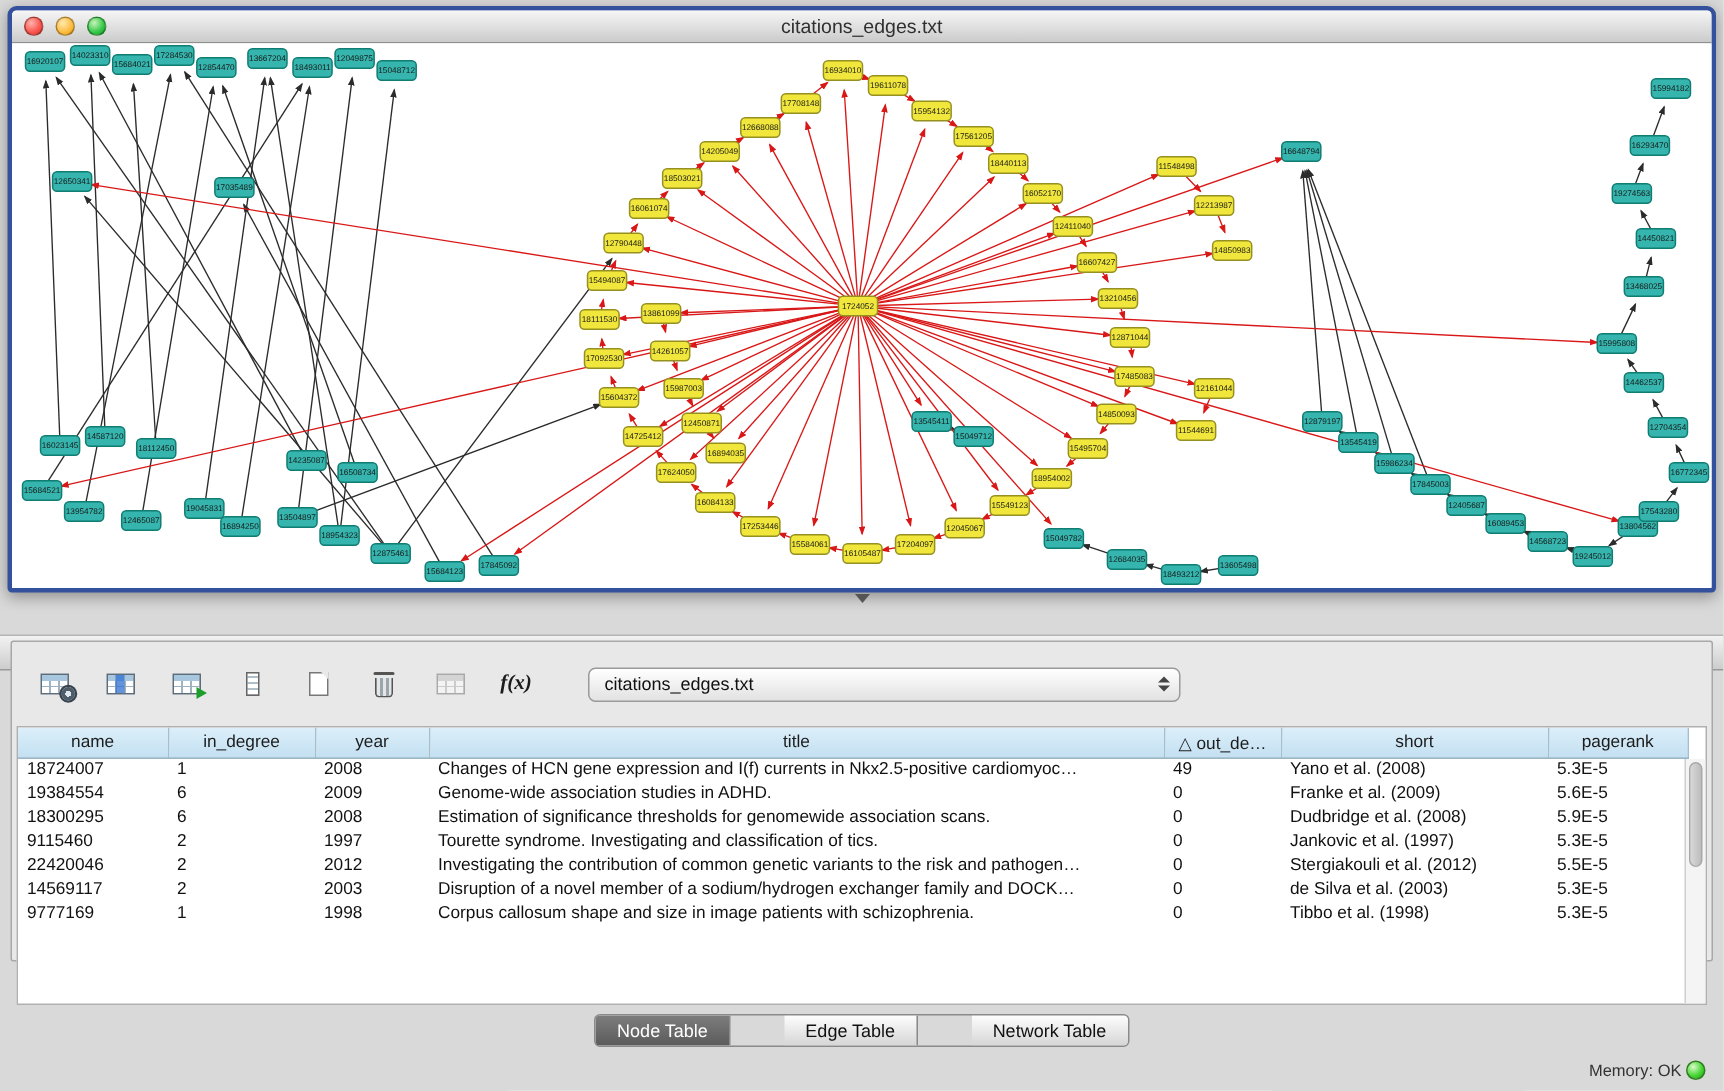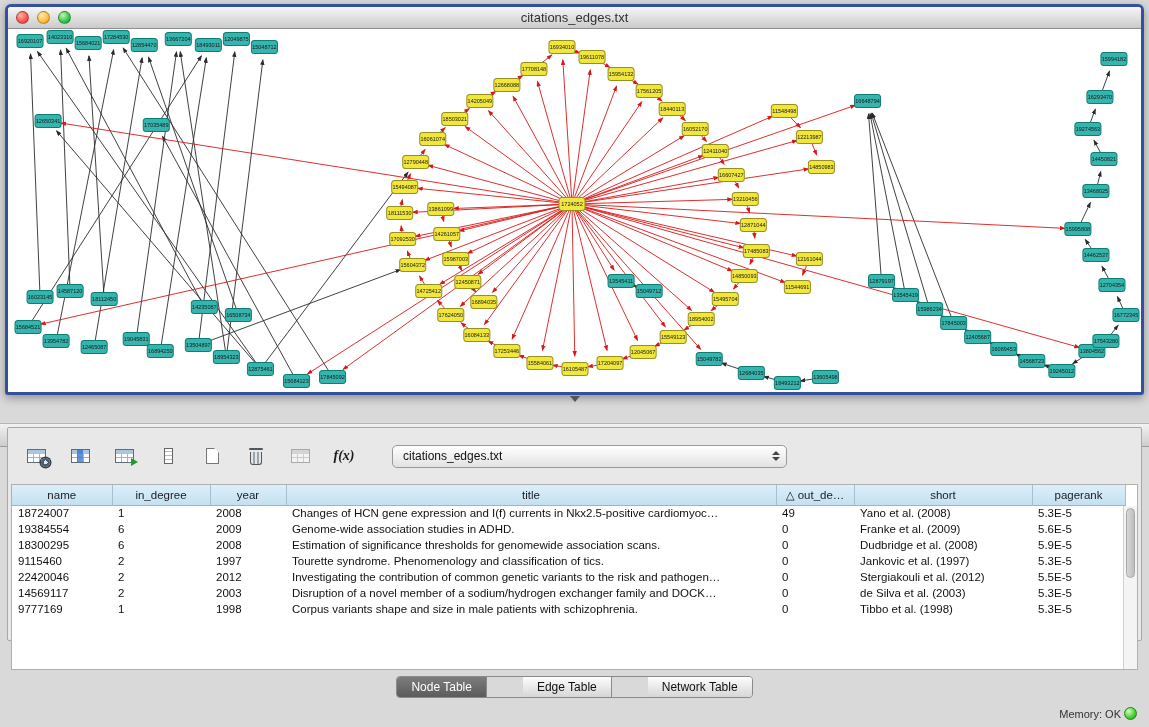--- a/index.html
+++ b/index.html
@@ -576,21 +576,21 @@
               <td>2008</td>
               <td>Estimation of significance thresholds for genomewide association scans.</td>
               <td>0</td>
               <td>Dudbridge et al. (2008)</td>
               <td>5.9E-5</td>
             </tr>
             <tr>
               <td>9115460</td>
               <td>2</td>
               <td>1997</td>
-              <td>Tourette syndrome. Phenomenology and classification of tics.</td>
+              <td>Tourette syndrome. Investigating and classification of tics.</td>
               <td>0</td>
               <td>Jankovic et al. (1997)</td>
               <td>5.3E-5</td>
             </tr>
             <tr>
               <td>22420046</td>
               <td>2</td>
               <td>2012</td>
               <td>Investigating the contribution of common genetic variants to the risk and pathogen…</td>
               <td>0</td>
@@ -603,21 +603,21 @@
               <td>2003</td>
               <td>Disruption of a novel member of a sodium/hydrogen exchanger family and DOCK…</td>
               <td>0</td>
               <td>de Silva et al. (2003)</td>
               <td>5.3E-5</td>
             </tr>
             <tr>
               <td>9777169</td>
               <td>1</td>
               <td>1998</td>
-              <td>Corpus variants shape and size in male patients with schizophrenia.</td>
+              <td>Corpus callosum shape and size in image patients with schizophrenia.</td>
               <td>0</td>
               <td>Tibbo et al. (1998)</td>
               <td>5.3E-5</td>
             </tr>
           </tbody>
       </table>
       <div class="vscroll">
         <div class="thumb"></div>
       </div>
     </div>

